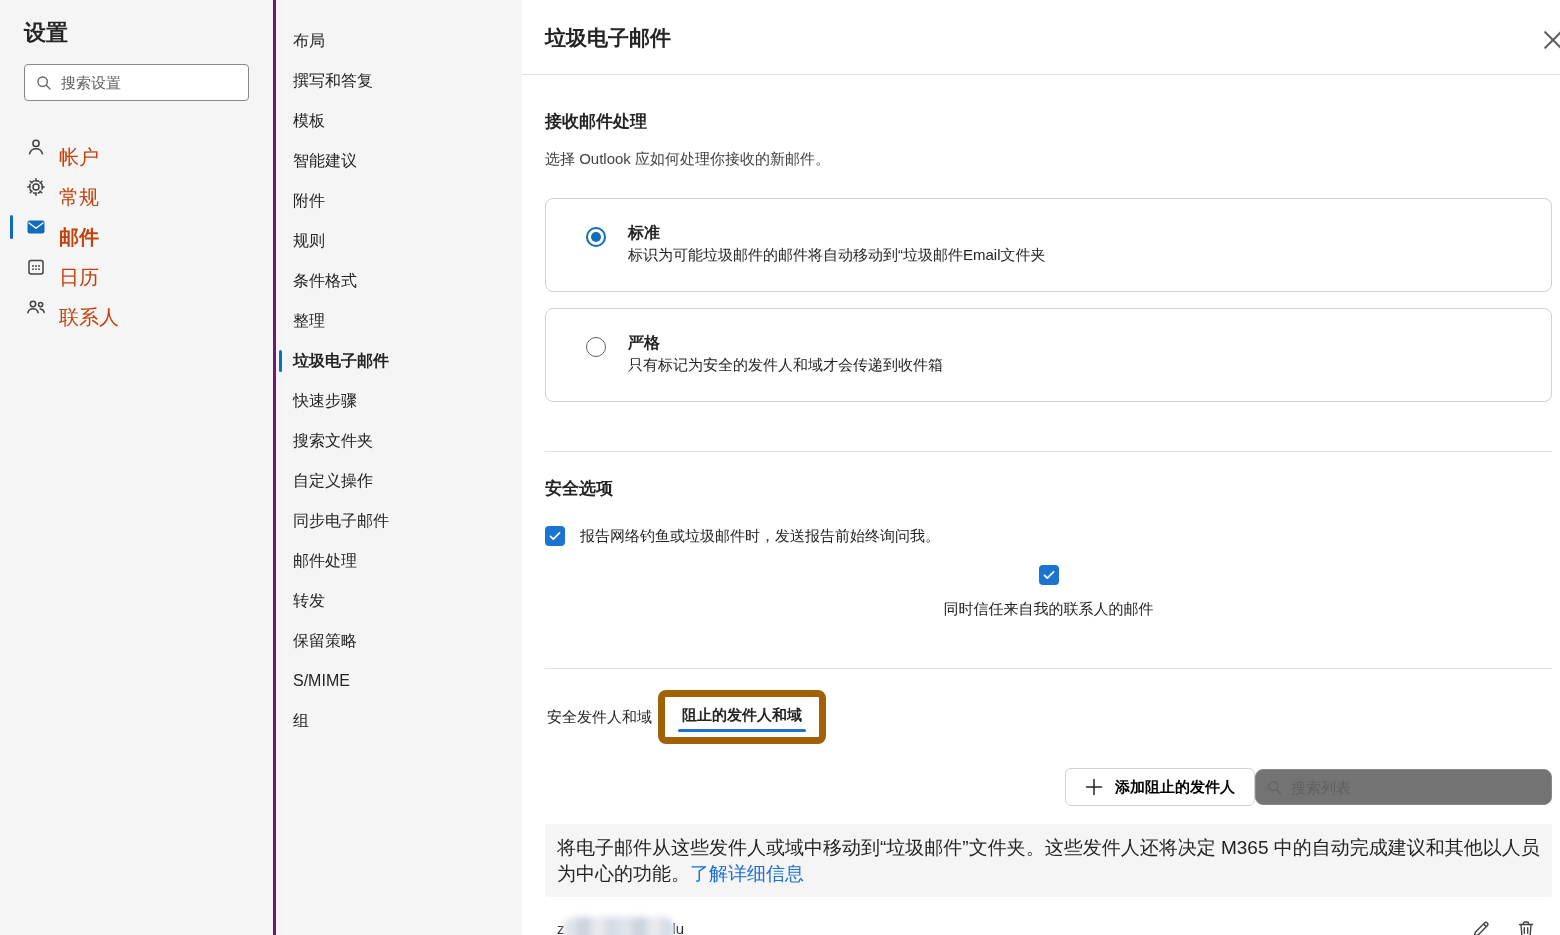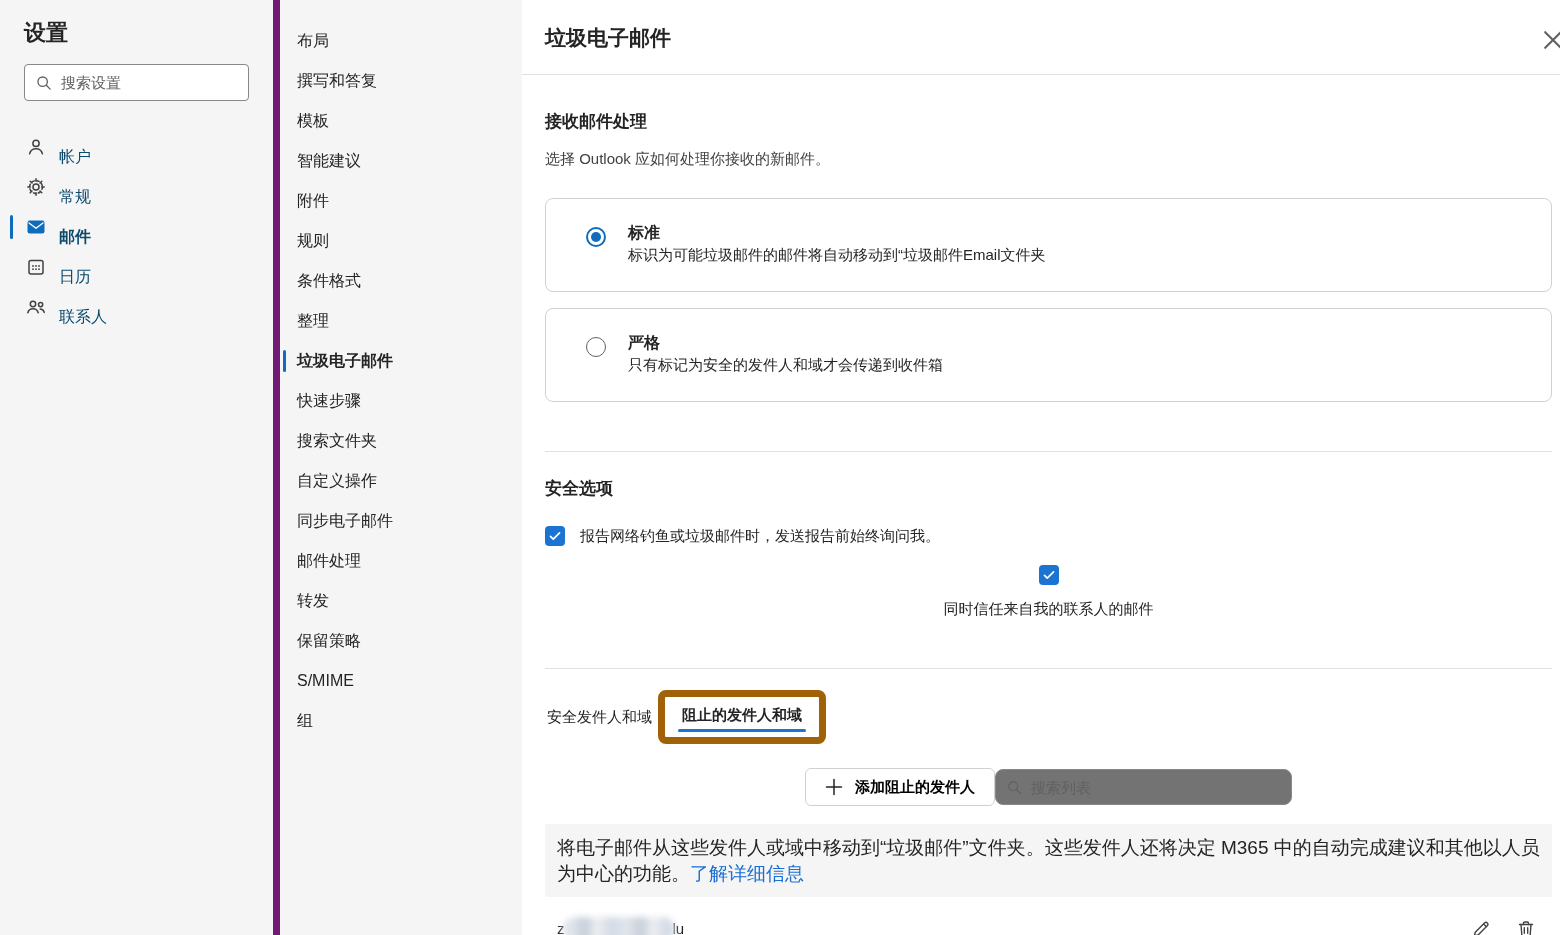--- a/index.html
+++ b/index.html
@@ -10,26 +10,26 @@
   }
   svg { display:block; }
 
   
   .sidebar { width:273px; min-width:273px; background:#f5f5f5; height:100%; padding-top:18px; position:relative; }
   .sidebar-title { font-size:22px; font-weight:bold; padding:0 0 16px 24px; }
   .sidebar-search { margin:0 24px 26px 24px; height:37px; background:#fff; border:1px solid #8a8886; border-radius:4px; display:flex; align-items:center; padding:16px 10px; gap:8px; }
   .sidebar-search input { border:none; outline:none; flex:1; font-size:15px; font-family:inherit; color:#242424; background:transparent; }
   .sidebar-search input::placeholder { color:#616161; }
   .nav-item { height:40px; display:flex; align-items:center; gap:13px; padding-left:26px; position:relative; cursor:pointer; }
-  .nav-item .nav-label { font-size:16px; color:#0c4a6e;margin-top:20px; }
+  .nav-item .nav-label { font-size:20px; color:#c2410c;margin-top:20px; }
   .nav-item.selected .nav-label { font-weight:bold; }
   .nav-item.selected::before { content:""; position:absolute; left:10px; top:8px; width:3px; height:24px; background:#0f6cbd; border-radius:2px; }
 
   
-  .subnav { width:249px; min-width:249px; background:#f5f5f5; border-left:7px solid #701a75; height:100%; padding-top:21px; }
+  .subnav { width:249px; min-width:249px; background:#f5f5f5; border-left:3px solid #701a75; height:100%; padding-top:21px; }
   .subnav-item { height:40px; display:flex; align-items:center; padding-left:17px; font-size:16px; position:relative; cursor:pointer; }
   .subnav-item.selected { font-weight:bold; }
   .subnav-item.selected::before { content:""; position:absolute; left:3px; top:9px; width:3px; height:22px; background:#0f6cbd; border-radius:2px; }
 
   
   .main { flex:1; background:#fff; height:100%; position:relative; overflow:hidden; }
   .main-header { padding:24px 40px 0 23px; height:75px; border-bottom:1px solid #e0e0e0; position:relative; }
   .main-title { font-size:21px; font-weight:bold; }
   .close-btn { position:absolute; right:-9px; top:24px; width:32px; height:32px; display:flex; align-items:center; justify-content:center; cursor:pointer; }
 
@@ -55,21 +55,21 @@
   .check-row + .check-row { margin-top:19px;flex-direction:column; }
   .checkbox { width:20px; height:20px; border-radius:4px; background:#1b74d2; flex:none; display:flex; align-items:center; justify-content:center; }
   .check-label { font-size:15px; }
 
   .h-senders { margin-top:33px; }
   .tabs { margin-top:21px; display:flex; align-items:center; gap:4px; }
   .tab { font-size:15px; color:#242424; cursor:pointer; padding:10px 2px; }
   .tab.selected { font-weight:bold; border:7px solid #a16207; border-radius:8px; padding:9px 17px 12px 17px; position:relative; }
   .tab.selected::after { content:""; position:absolute; left:13px; right:13px; bottom:5px; height:3px; background:#1b74d2; border-radius:2px; }
 
-  .list-toolbar { margin-top:24px; display:flex; align-items:center; justify-content:center; }
+  .list-toolbar { margin-top:24px; display:flex; align-items:center; justify-content:flex-end; }
   .add-btn { display:flex; align-items:center; gap:12px; border:1px solid #d1d1d1; background:#fff; border-radius:6px; padding:0 19px; height:38px; font-size:15px; font-weight:bold; font-family:inherit; cursor:pointer; }
   .list-search { width:297px; height:36px; border:1px solid #8a8886; border-radius:8px; background:#737373; display:flex; align-items:center; gap:8px; padding:0 10px; }
   .list-search input { border:none; outline:none; flex:1; font-size:15px; font-family:inherit; background:transparent; color:#242424; }
   .list-search input::placeholder { color:#616161; }
 
   .info-banner { margin-top:18px; background:#f5f5f5; padding:11px 12px; font-size:19px; line-height:1.35; border-radius:2px; }
   .info-link { color:#1a6fd4; text-decoration:none; cursor:pointer; }
 
   .sender-row { height:64px; display:flex; align-items:center; justify-content:space-between; padding:0 14px 0 12px; border-bottom:1px solid #e6e6e6; }
   .sender-email { font-size:15px; display:flex; align-items:center; }

